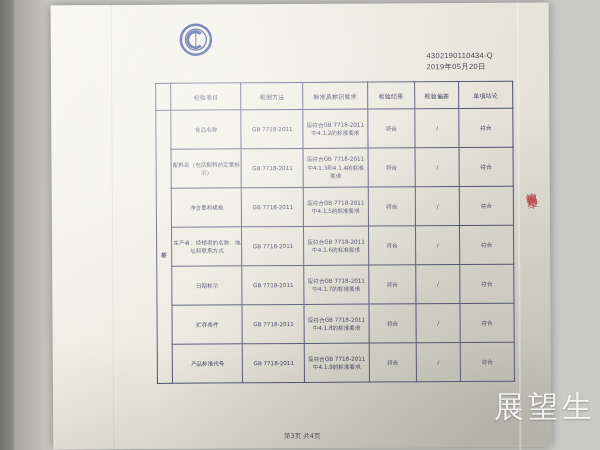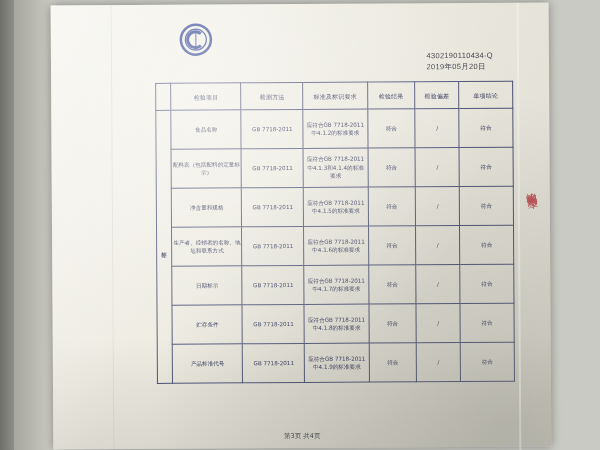--- a/index.html
+++ b/index.html
@@ -279,14 +279,15 @@
 
     <div class="footer">第3页 共4页</div>
 
     <div class="red-stamp">检测专用章</div>
 
     <div class="sheet-shade"></div>
     <div class="crease1"></div>
     <div class="crease2"></div>
   </div>
 
+  <div class="watermark">展望生</div>
 
 </div>
 
 </body></html>

